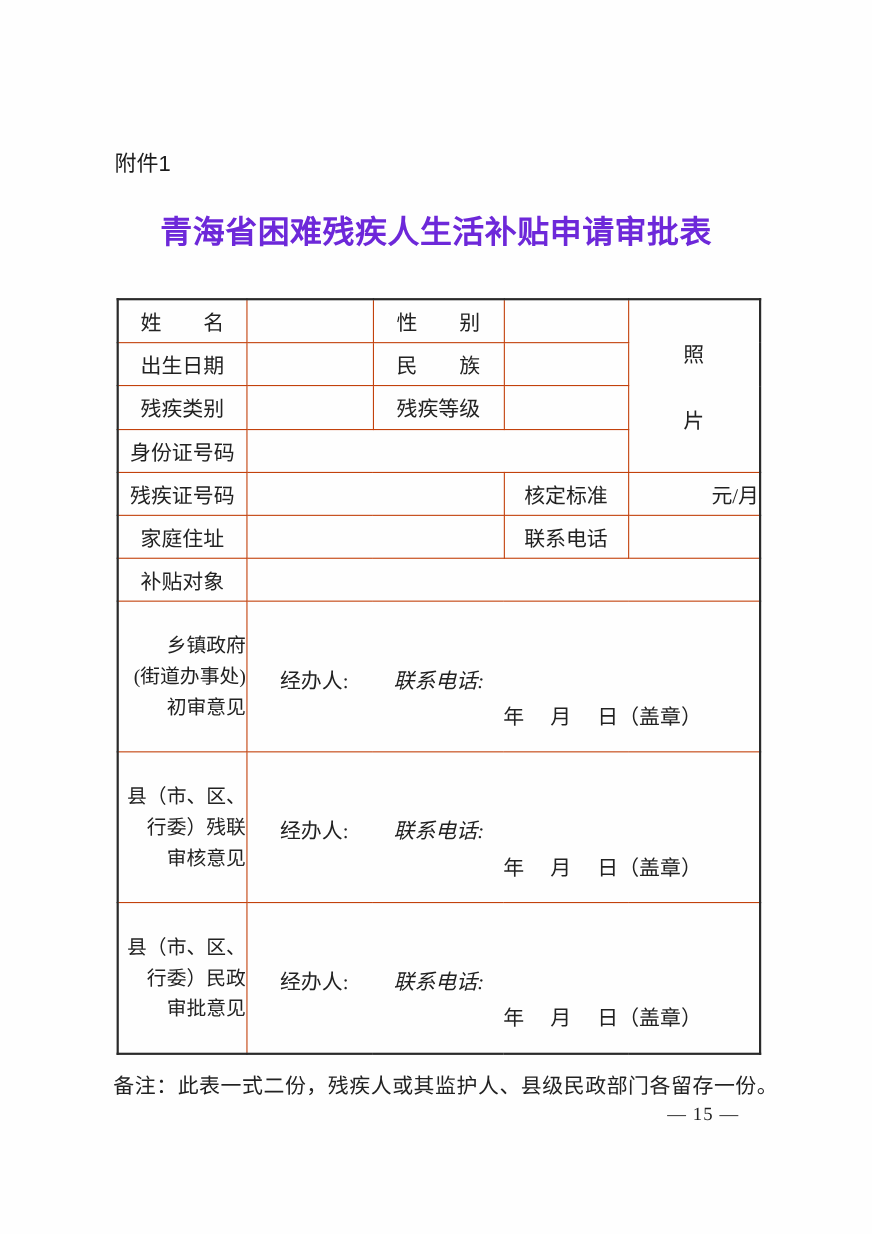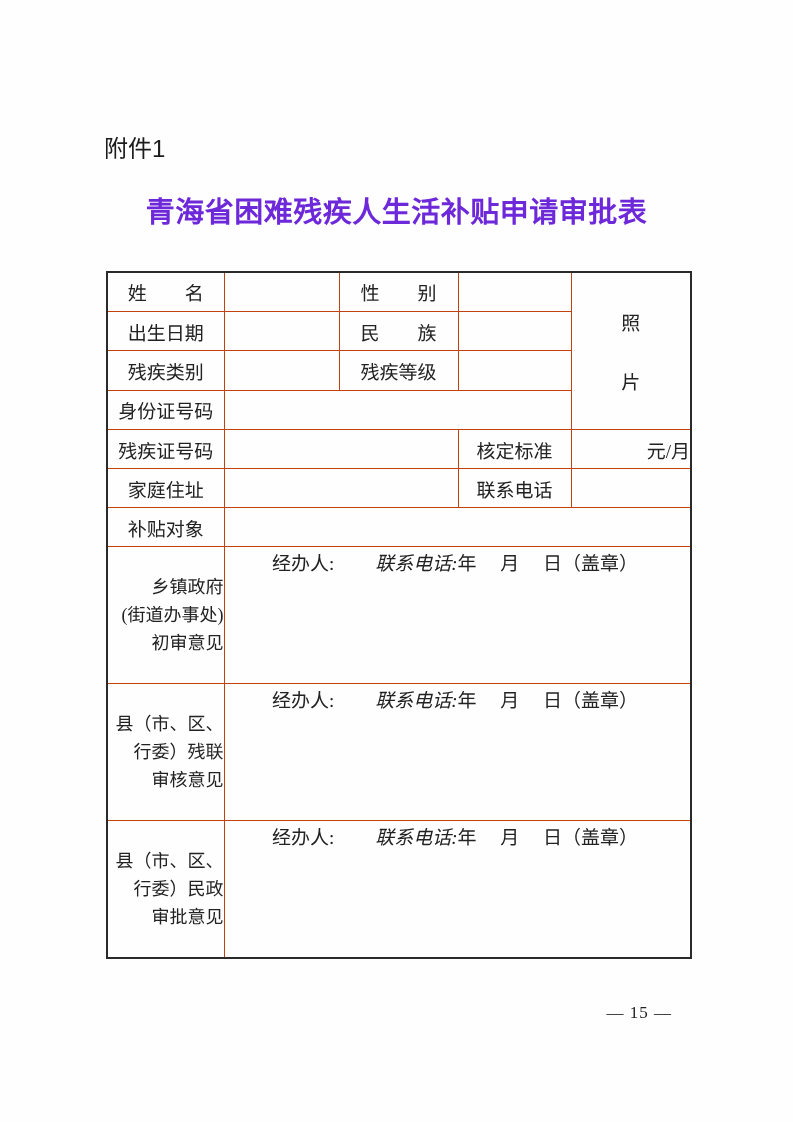--- a/index.html
+++ b/index.html
@@ -15,21 +15,21 @@
     background: #fefefe;
     color: #1c1c1c;
     font-family: "Liberation Serif", "DejaVu Serif", serif;
     overflow: hidden;
   }
   .attachment-label {
     position: absolute;
     left: 104px;
     top: 137px;
     font-family: "Liberation Sans", "DejaVu Sans", sans-serif;
-    font-size: 24px;
+    font-size: 20px;
     line-height: 24px;
     color: #1c1c1c;
   }
   .doc-title {
     position: absolute;
     left: 0;
     top: 194px;
     width: 100%;
     text-align: center;
     font-size: 29px;
@@ -82,21 +82,21 @@
   }
   .section-label-line {
     display: block;
     line-height: 28px;
     white-space: nowrap;
     text-align: right;
   }
   td.section-content-cell { vertical-align: bottom; }
   .section-content-inner {
     display: flex;
-    flex-direction: row;
+    flex-direction: column;
     justify-content: flex-end;
     height: 136px;
     padding-bottom: 14px;
     box-sizing: border-box;
   }
   .operator-line {
     display: flex;
     line-height: 33px;
     white-space: nowrap;
   }
@@ -237,16 +237,17 @@
               <span class="operator-label">经办人:</span>
               <span class="phone-label">联系电话:</span>
             </div>
             <div class="date-line">年　 月　 日（盖章）</div>
           </div>
         </td>
       </tr>
     </tbody>
   </table>
 
+  <div class="footer-note">备注：此表一式二份，残疾人或其监护人、县级民政部门各留存一份。</div>
 
   <div class="page-number">— 15 —</div>
 
 </div>
 
 </body></html>

